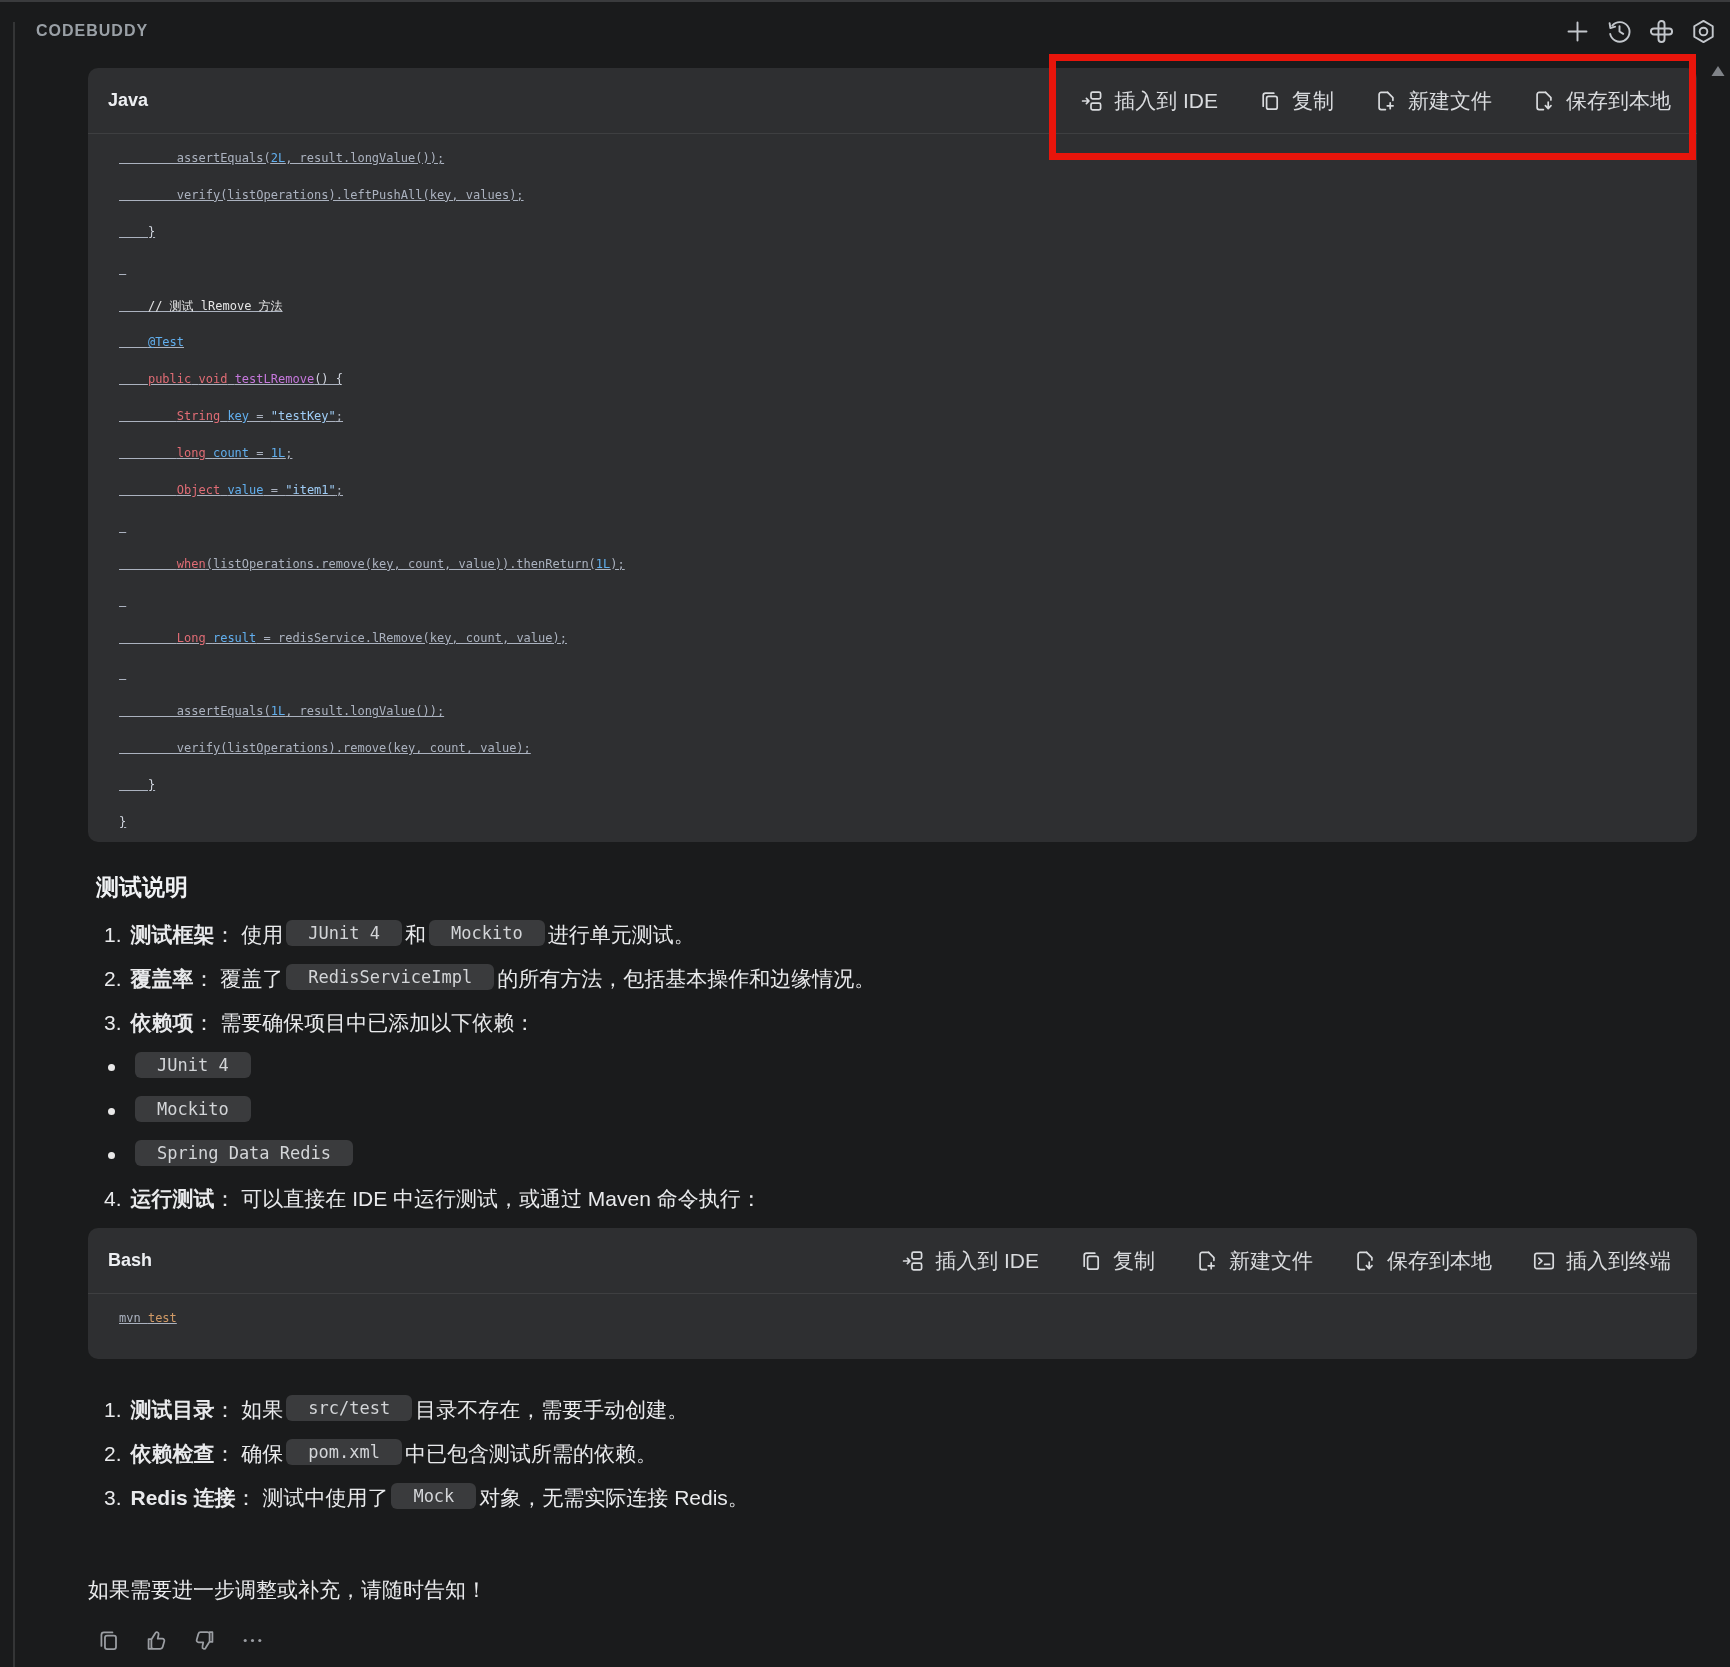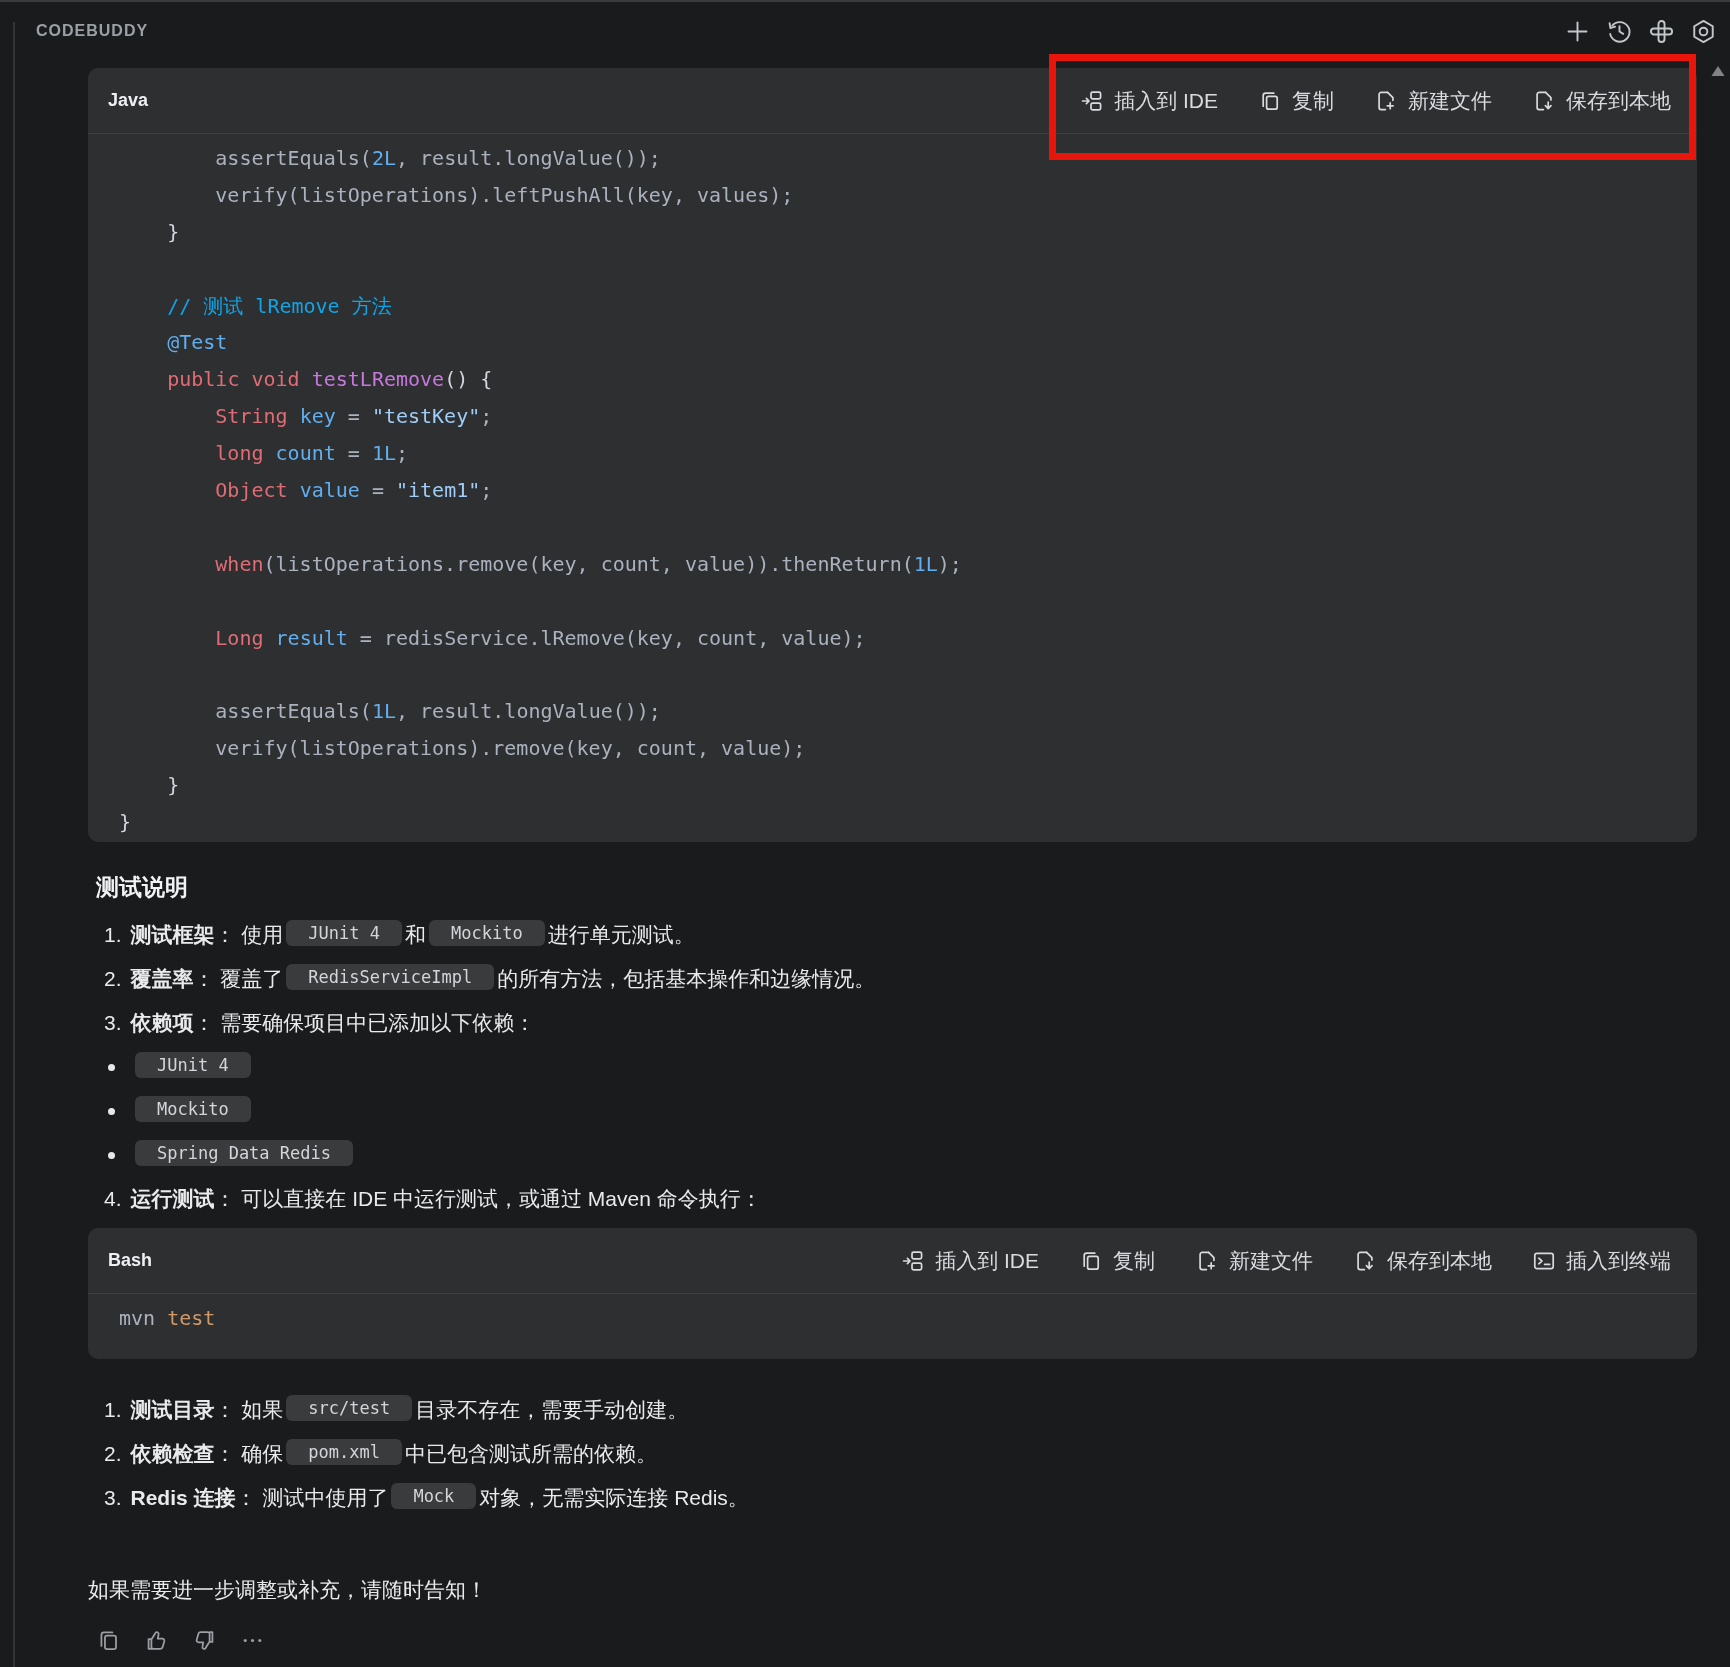--- a/index.html
+++ b/index.html
@@ -25,24 +25,24 @@
   #java-block{top:68px;height:774px;}
   #bash-block{top:1228px;height:131px;}
   .cb-header{height:66px;display:flex;align-items:center;padding:0 26px 0 20px;
              border-bottom:1px solid #3e3f41;box-sizing:border-box;}
   .lang-label{font-size:18px;font-weight:bold;color:#edeff2;}
   .cb-toolbar{margin-left:auto;display:flex;gap:40px;}
   .cb-btn{display:flex;align-items:center;gap:10px;font-size:21px;color:#d9dbde;
           cursor:pointer;white-space:nowrap;}
   .cb-btn .icon{width:24px;height:24px;}
   .code-content{padding:6px 20px 16px 31px;font-family:"DejaVu Sans Mono",monospace;
-                font-size:20px;line-height:36.9px;white-space:pre;color:#abb2bf;}
+                font-size:12px;line-height:36.9px;white-space:pre;color:#abb2bf;text-decoration:underline;}
   .code-line{height:36.9px;}
   .tk-plain{color:#abb2bf}.tk-red{color:#e06c75}.tk-blue{color:#61afef}
-  .tk-purple{color:#c678dd}.tk-str{color:#9fcdf6}.tk-comment{color:#0ea5e9}
+  .tk-purple{color:#c678dd}.tk-str{color:#9fcdf6}.tk-comment{color:#e5e5e5}
   .tk-bracket{color:#d2d7e0}.tk-orange{color:#d19a66}
 
   
   .highlight-box{position:absolute;left:1049px;top:54px;width:633px;height:92px;
                  border:7px solid #e8150b;z-index:6;pointer-events:none;}
 
   
   .scroll-arrow{position:absolute;left:1710px;top:64px;width:16px;height:14px;color:#808388;}
   .scroll-arrow svg{width:100%;height:100%;fill:currentColor;stroke:none;}
 

